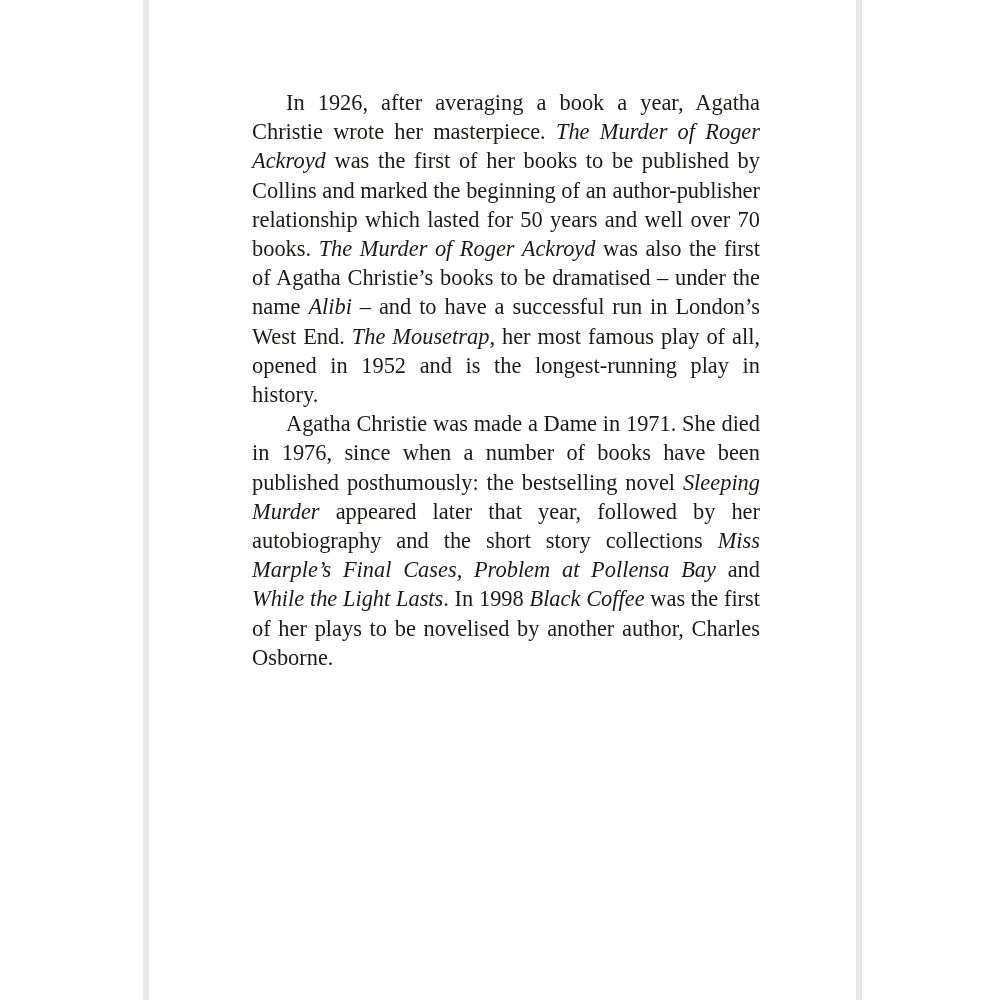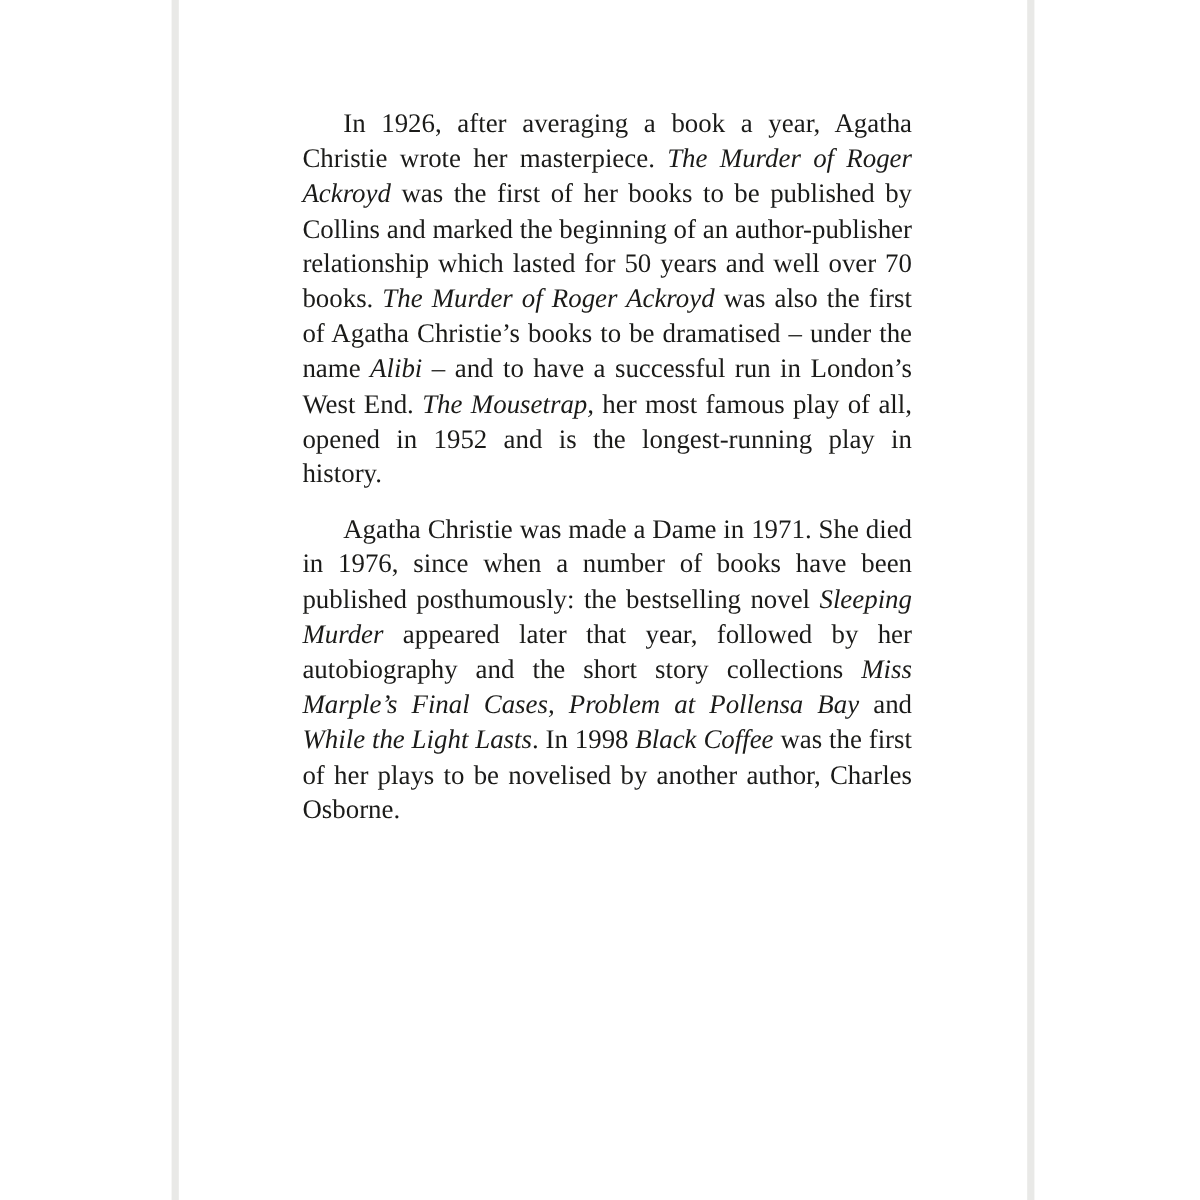--- a/index.html
+++ b/index.html
@@ -40,21 +40,21 @@
     margin: 0;
     font-size: 22.4px;
     line-height: 29.2px;
     color: #1b1b19;
     text-align: justify;
     text-indent: 34px;
     -webkit-hyphens: none;
     hyphens: none;
   }
   p.para + p.para {
-    margin-top: 17px;
+    margin-top: 0;
   }
   .italic { font-style: italic; }
 </style>
 </head>
 <body>
 
 <div class="page">
 
   <div class="edge left"></div>
   <div class="edge right"></div>

